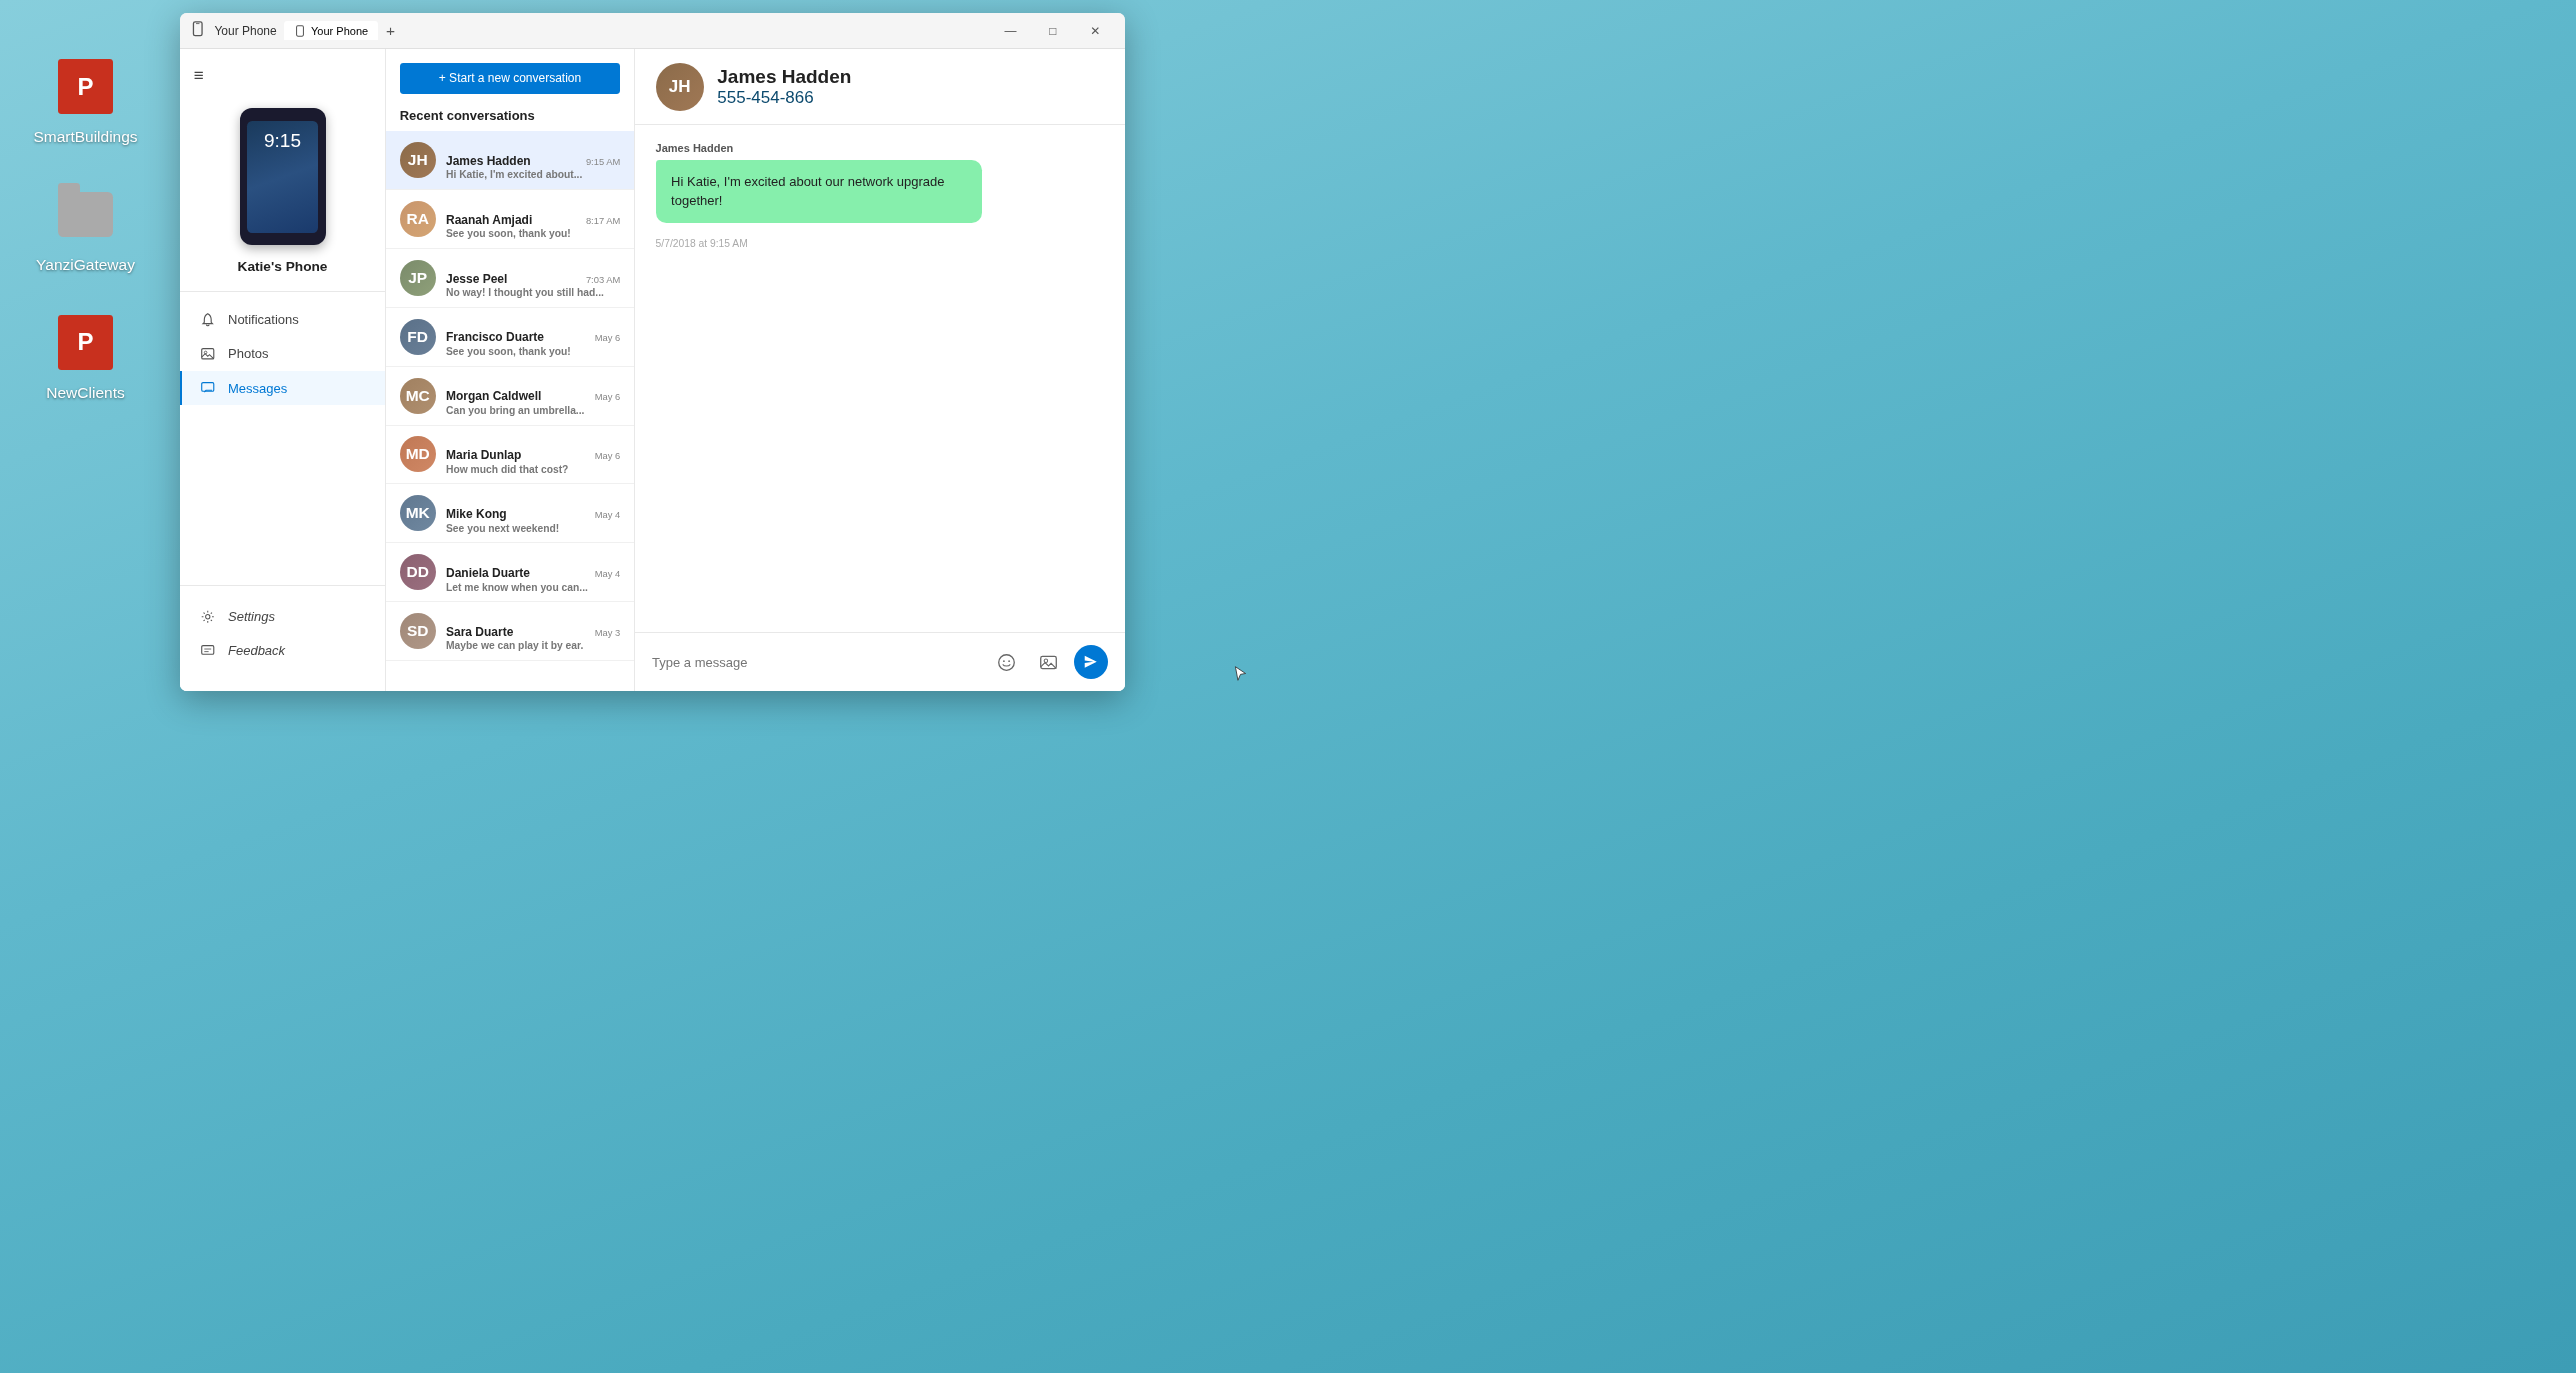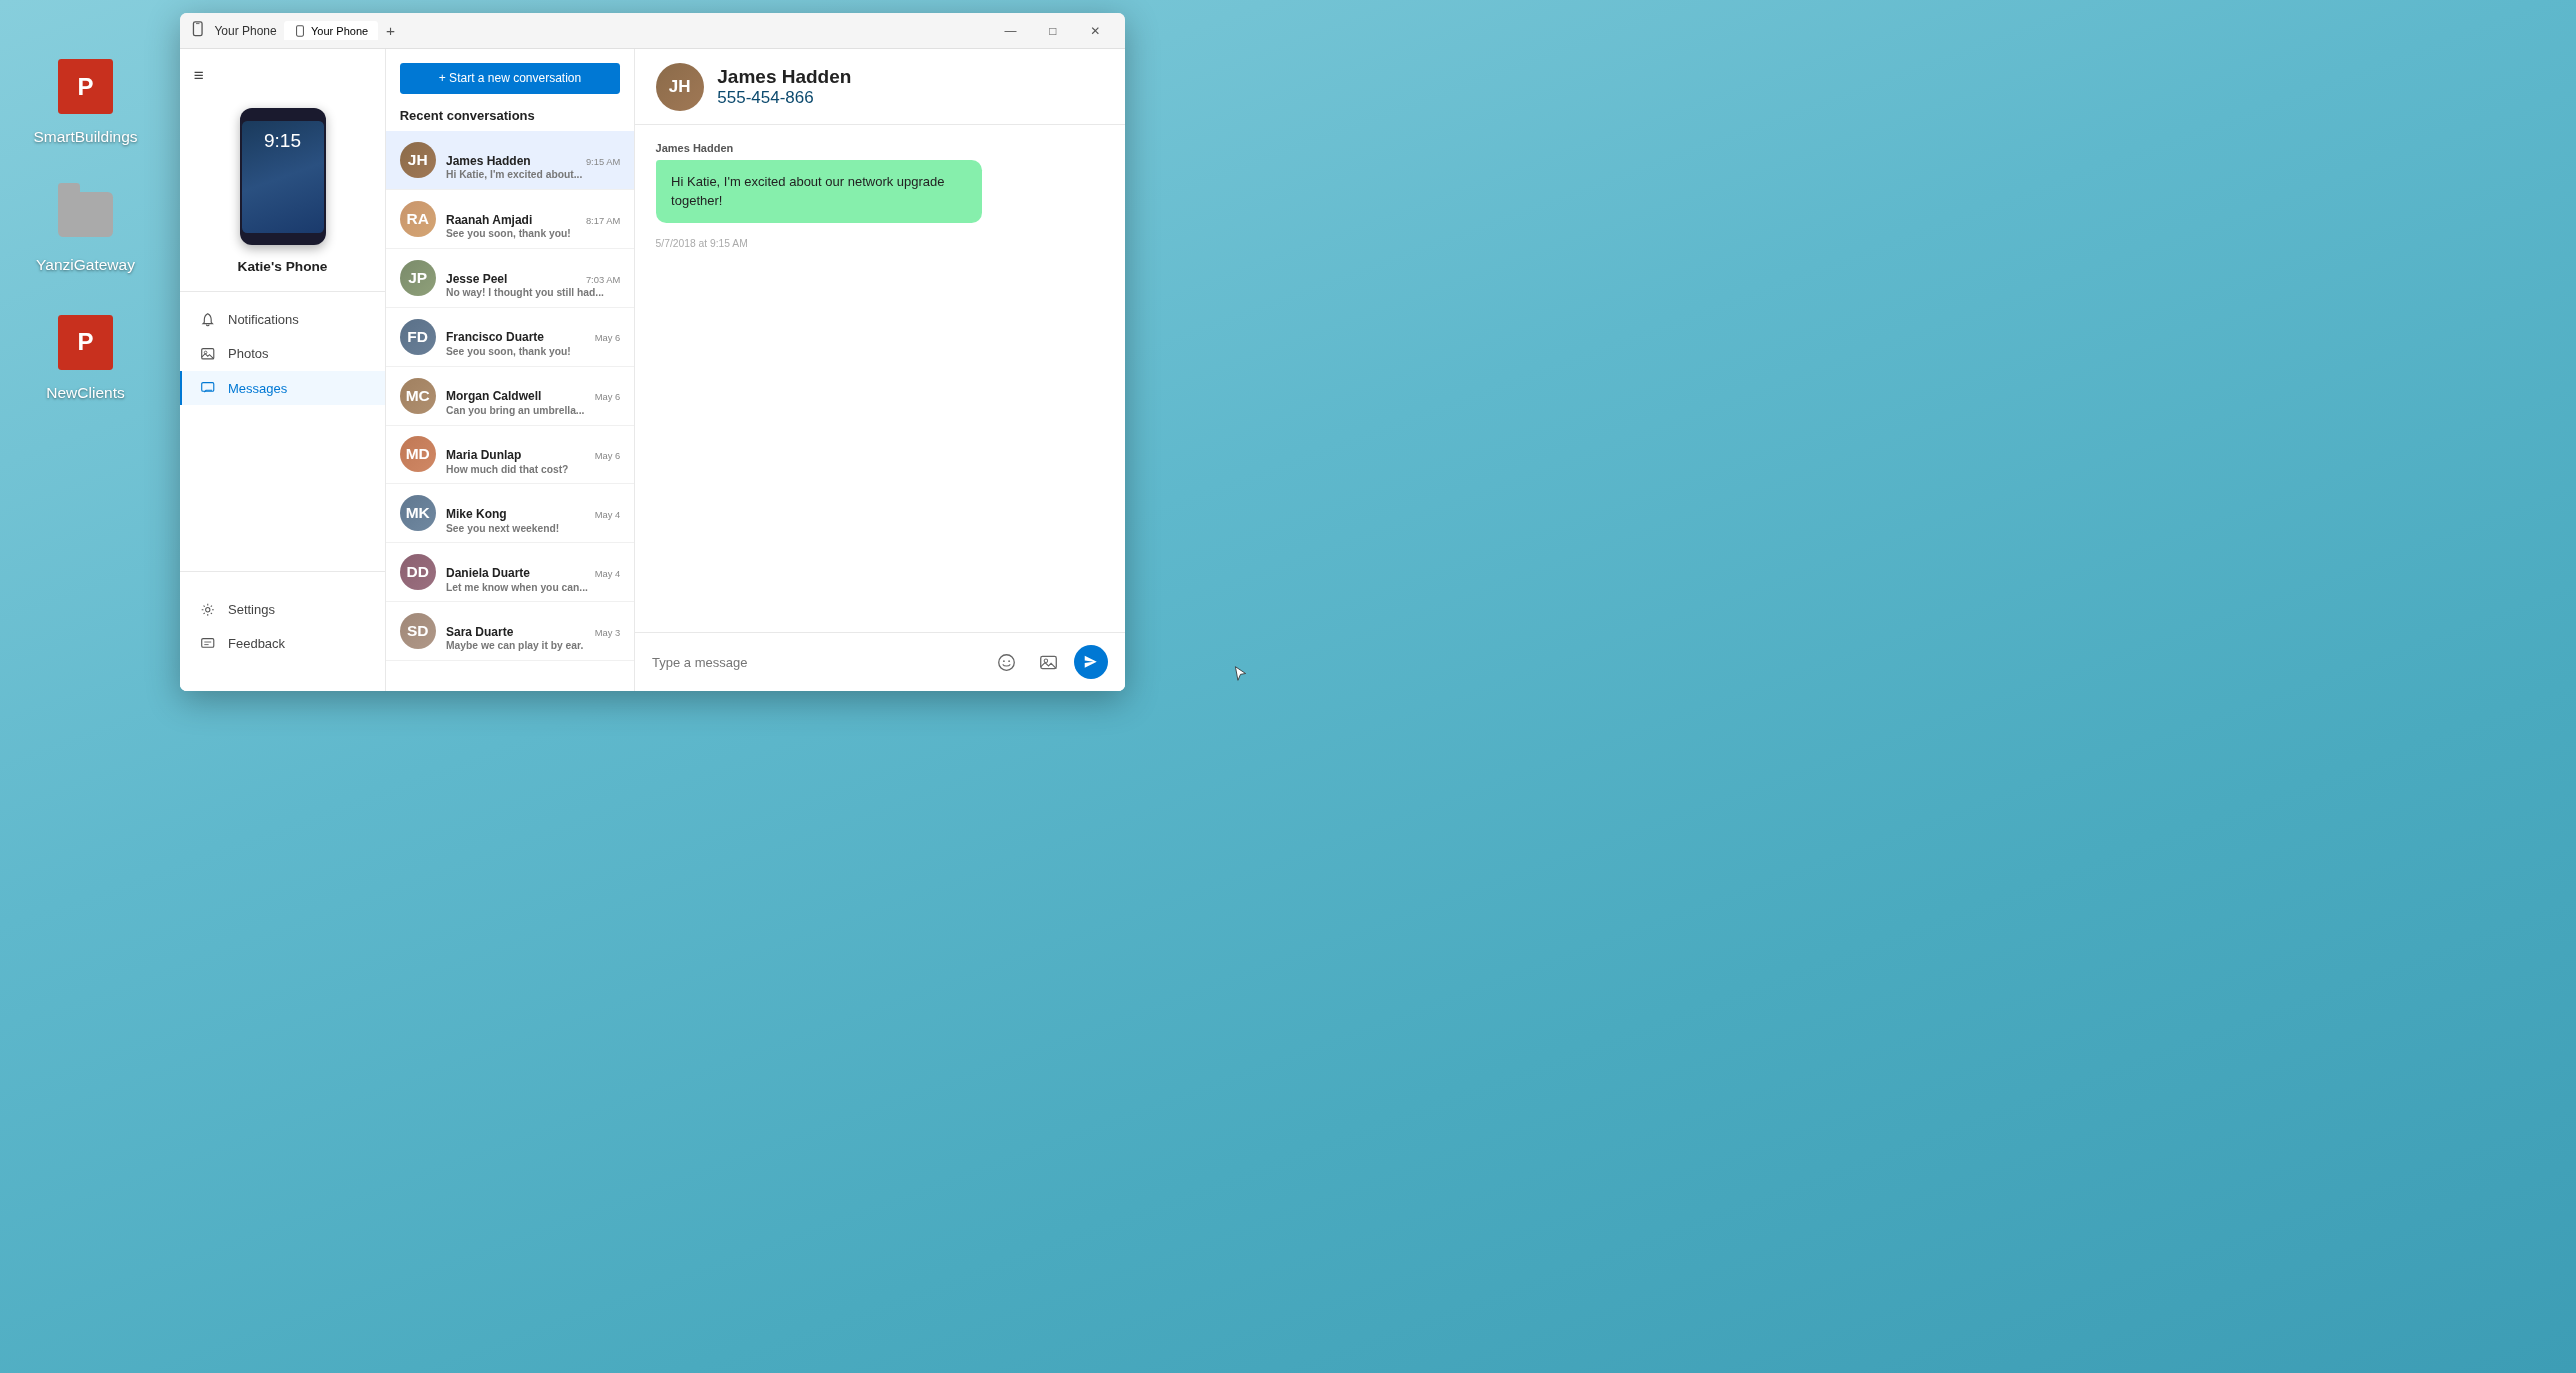--- a/index.html
+++ b/index.html
@@ -207,21 +207,21 @@
       border-radius: 12px;
       position: relative;
       display: flex;
       align-items: center;
       justify-content: center;
       margin-bottom: 8.6px;
       box-shadow: 0 3.4px 10.3px rgba(0,0,0,0.3);
     }
 
     .phone-screen {
-      width: 82px;
+      width: 71px;
       height: 112px;
       background: linear-gradient(160deg, #1a3a5c 0%, #2a5080 50%, #1a3a6c 100%);
       border-radius: 5.2px;
       display: flex;
       align-items: flex-start;
       justify-content: center;
       padding-top: 8.6px;
       color: white;
       font-size: 19px;
       font-weight: 300;
@@ -261,21 +261,22 @@
       width: 17px;
       height: 17px;
       display: flex;
       align-items: center;
       justify-content: center;
       flex-shrink: 0;
     }
 
     .bottom-nav {
       border-top: 0.9px solid #e8e8e8;
-      padding: 20px 0;
+      padding: 13px 0;
+      font-style: italic;
     }
 
     
     .conversations-panel {
       width: 249px;
       background: white;
       border-right: 0.9px solid #e8e8e8;
       display: flex;
       flex-direction: column;
       overflow: hidden;

